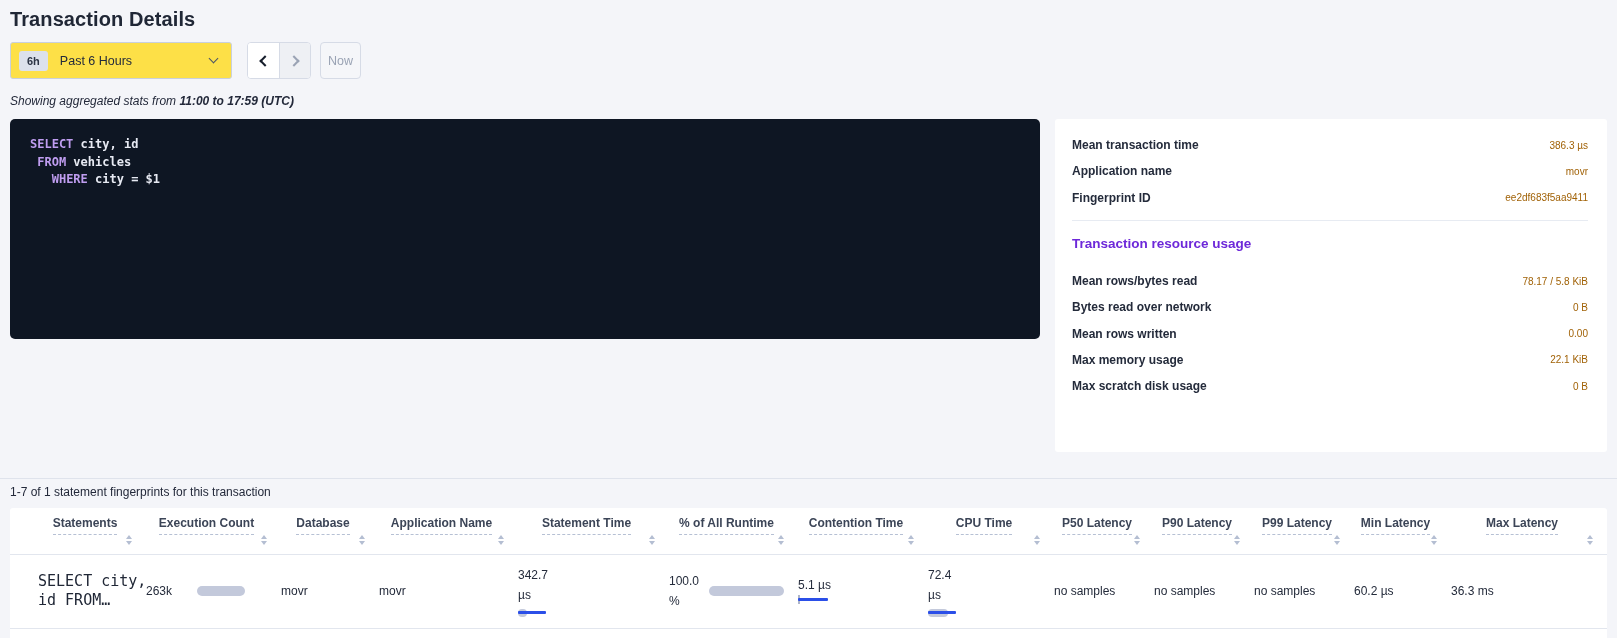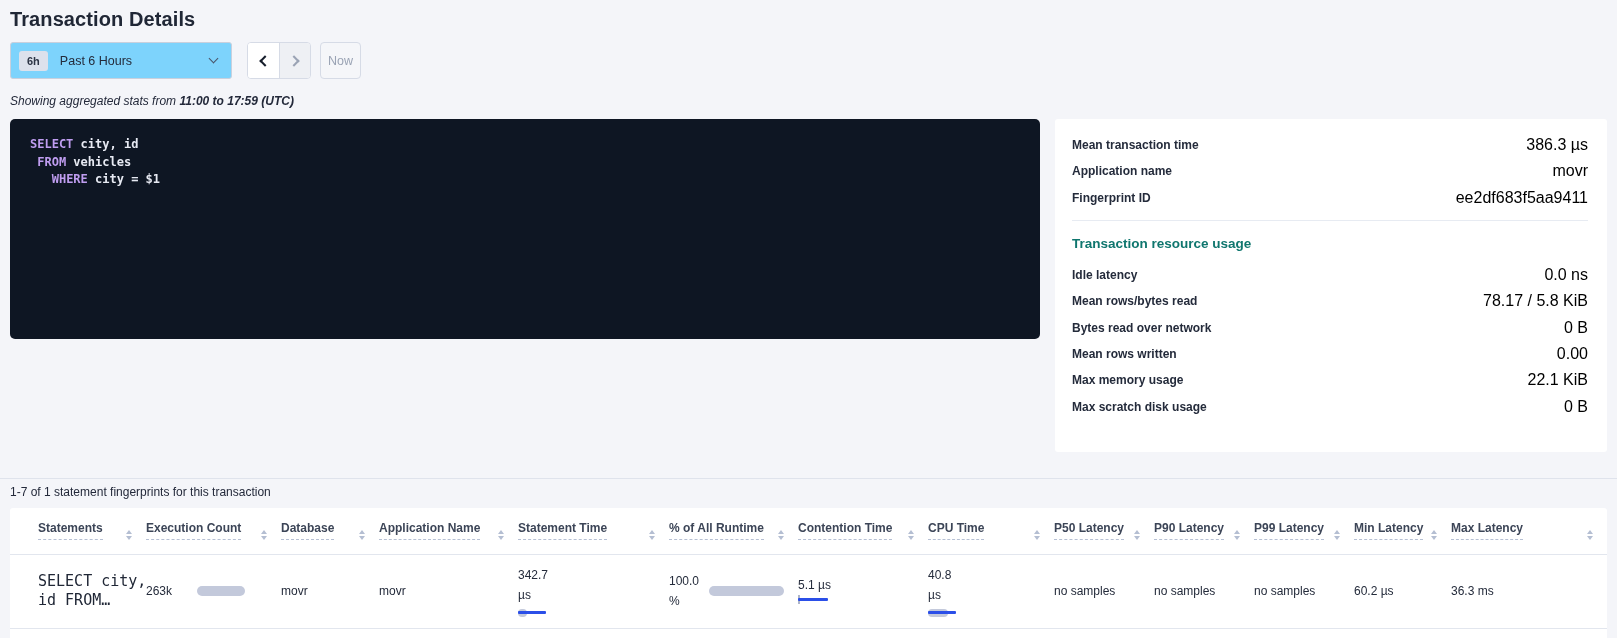--- a/index.html
+++ b/index.html
@@ -6,21 +6,21 @@
   html,body { margin:0; padding:0; }
   body {
     width:1617px; height:638px; overflow:hidden;
     background:#f4f5f9; color:#23293a;
     font-family:"Liberation Sans", sans-serif;
   }
   .page-title { margin:8px 0 0 10px; font-size:20px; font-weight:700; color:#202736; letter-spacing:.1px; }
 
   
   .controls { display:flex; align-items:stretch; margin:11px 0 0 10px; height:37px; }
-  .time-picker { width:222px; background:#7dd3fc; border:1px solid #c9d0dd; border-radius:3px;
+  .time-picker { width:222px; background:#fde047; border:1px solid #c9d0dd; border-radius:3px;
     display:flex; align-items:center; padding:0 14px 0 8px; cursor:pointer; }
   .range-badge { background:#dce1ec; border-radius:3px; font-size:11px; font-weight:700; padding:4px 8px; color:#2c3445; }
   .range-label { margin-left:12px; font-size:12.5px; color:#242b3b; }
   .chev-down { display:inline-block; width:7px; height:7px; border-right:1.6px solid #4a5468; border-bottom:1.6px solid #4a5468; transform:rotate(45deg); margin-left:auto; margin-top:-4px; }
   .arrow-group { display:flex; margin-left:15px; border:1px solid #d6dbe6; border-radius:4px; overflow:hidden; background:#fff; }
   .arrow-btn { width:31px; display:flex; align-items:center; justify-content:center; background:#fff; cursor:pointer; }
   .arrow-btn.disabled { background:#eef0f4; border-left:1px solid #d6dbe6; cursor:default; }
   .chev-left  { width:8px; height:8px; border-left:2.2px solid #161d2b; border-bottom:2.2px solid #161d2b; transform:rotate(45deg); margin-left:3px; }
   .chev-right { width:8px; height:8px; border-right:2.2px solid #9aa3b4; border-top:2.2px solid #9aa3b4; transform:rotate(45deg); margin-right:3px; }
   .now-btn { margin-left:9px; border:1px solid #d6dbe6; background:#f5f6f9; border-radius:4px;
@@ -32,32 +32,32 @@
   
   .main-row { display:flex; gap:15px; margin:11px 10px 0 10px; align-items:flex-start; }
   .sql-card { width:1030px; height:220px; background:#0e1623; border-radius:5px; padding:17px 20px;
     font-family:"DejaVu Sans Mono","Liberation Mono",monospace; font-size:12px; font-weight:700;
     line-height:17.5px; color:#e7eaf3; white-space:pre; }
   .kw { color:#bf9df0; }
 
   .stats-card { flex:1; height:333px; background:#fff; border-radius:3px; padding:13px 19px 0 17px; }
   .stat-row { display:flex; justify-content:space-between; align-items:center; height:26.3px; }
   .stat-label { font-size:12px; font-weight:700; color:#242b3b; }
-  .stat-value { font-size:16px; color:#000000; }
+  .stat-value { font-size:10px; color:#a16207; }
   .stats-divider { border:none; border-top:1px solid #e7ebf2; margin:9px 0 0; }
-  .resource-heading { font-size:13.5px; font-weight:700; margin:15px 0 11px; color:#0f766e; }
+  .resource-heading { font-size:13.5px; font-weight:700; margin:15px 0 17px; color:#6d28d9; }
 
   .section-divider { border:none; border-top:1px solid #dfe3ec; margin:26px 0 0; }
   .fp-note { margin:6px 0 0 10px; font-size:12px; color:#23293a; }
 
   
   .table-card { margin:9px 10px 0; background:#fff; border-radius:3px; padding-bottom:17px; }
   table { width:100%; border-collapse:collapse; table-layout:fixed; }
   th { text-align:left; font-size:12px; font-weight:700; color:#3c4557; padding:0; height:46px; border-bottom:1px solid #e2e6ee; cursor:pointer; }
-  .th-inner { display:flex; align-items:flex-end; padding-right:14px; }
+  .th-inner { display:flex; align-items:center; padding-right:14px;flex-direction:column; }
   .th-label { border-bottom:1px dashed #b6c0d4; padding-bottom:4px; white-space:nowrap; }
   .sort { margin-left:auto; display:flex; flex-direction:column; gap:2px; padding-left:8px; }
   .tri-up   { width:0; height:0; border-left:3.5px solid transparent; border-right:3.5px solid transparent; border-bottom:4.5px solid #b4bed2; }
   .tri-down { width:0; height:0; border-left:3.5px solid transparent; border-right:3.5px solid transparent; border-top:4.5px solid #b4bed2; }
   td { font-size:12px; color:#242b3b; height:74px; vertical-align:middle; border-bottom:1px solid #e2e6ee; padding:0 8px 0 0; }
   th.first, td.first { padding-left:28px; }
   .stmt { font-family:"DejaVu Sans Mono","Liberation Mono",monospace; font-size:15px; line-height:19px; white-space:pre; color:#202736; cursor:pointer; }
   .count-cell { display:flex; align-items:center; gap:25px; }
   .pill { height:10px; border-radius:5px; background:#c3c9db; }
   .w48 { width:48px; } .w75 { width:75px; }
@@ -109,24 +109,20 @@
       <span class="stat-label">Application name</span>
       <span class="stat-value">movr</span>
     </div>
     <div class="stat-row">
       <span class="stat-label">Fingerprint ID</span>
       <span class="stat-value">ee2df683f5aa9411</span>
     </div>
     <hr class="stats-divider">
     <div class="resource-heading">Transaction resource usage</div>
     <div class="stat-row">
-      <span class="stat-label">Idle latency</span>
-      <span class="stat-value">0.0 ns</span>
-    </div>
-    <div class="stat-row">
       <span class="stat-label">Mean rows/bytes read</span>
       <span class="stat-value">78.17 / 5.8 KiB</span>
     </div>
     <div class="stat-row">
       <span class="stat-label">Bytes read over network</span>
       <span class="stat-value">0 B</span>
     </div>
     <div class="stat-row">
       <span class="stat-label">Mean rows written</span>
       <span class="stat-value">0.00</span>
@@ -319,21 +315,21 @@
         </td>
         <td>
           <div>5.1 µs</div>
           <div class="mini">
               <span class="cap"></span>
               <span class="line lw30"></span>
             </div>
         </td>
         <td>
           <div class="stacked">
-              <div>40.8</div>
+              <div>72.4</div>
               <div>µs</div>
             </div>
           <div class="mini">
               <span class="bar bw20"></span>
               <span class="line lw28"></span>
             </div>
         </td>
         <td>no samples</td>
         <td>no samples</td>
         <td>no samples</td>

